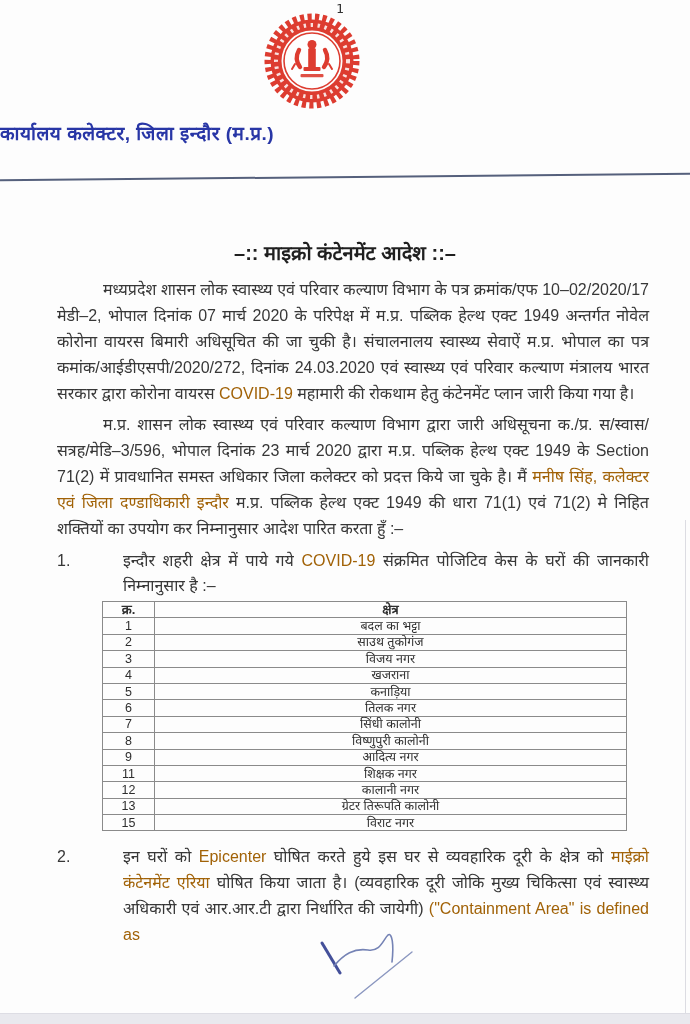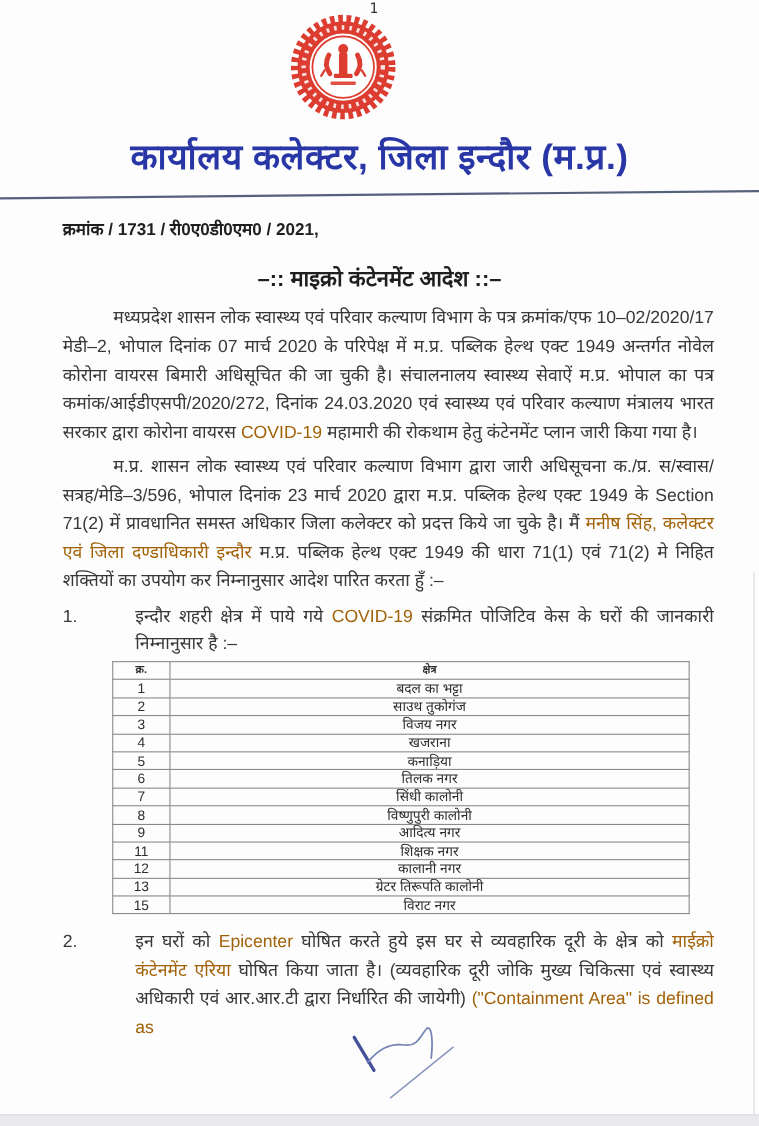--- a/index.html
+++ b/index.html
@@ -6,22 +6,22 @@
   .page{
     position:relative;width:690px;height:1024px;background:#fdfdfd;overflow:hidden;
     font-family:"Liberation Sans","DejaVu Sans",sans-serif;color:#3b3b3b;
   }
   .page-number{
     position:absolute;top:1px;left:336px;font-family:"DejaVu Sans Mono",monospace;
     font-size:13px;color:#333;
   }
   .seal{position:absolute;top:8px;left:262px;width:100px;height:104px;opacity:.95;}
   .office-title{
-    position:absolute;top:120px;left:0;width:100%;text-align:center;
-    color:#2836a6;font-size:32px;font-weight:bold;letter-spacing:.5px;
+    position:absolute;top:120px;left:0;width:100%;
+    color:#2836a6;font-size:19px;font-weight:bold;letter-spacing:.5px;
   }
   .header-rule{
     position:absolute;top:176px;left:-4px;width:700px;height:0;
     border-top:2px solid #55607c;transform:rotate(-0.55deg);
   }
   .ref-row{
     position:absolute;top:197px;left:57px;width:592px;
     display:flex;justify-content:space-between;align-items:flex-start;
     font-size:15.5px;font-weight:bold;color:#1f1f1f;
   }
@@ -42,21 +42,21 @@
   .li .txt{flex:1;text-align:justify;margin-left:35px;}
   .li2{line-height:26px;margin-top:13px;}
   table.areas{
     border-collapse:collapse;margin-left:45px;width:525px;margin-top:3px;
     font-size:12.5px;line-height:14px;color:#2e2e2e;table-layout:fixed;
   }
   table.areas th,table.areas td{
     border:1px solid #8a8a8a;height:15.4px;padding:0 3px;text-align:center;
     overflow:hidden;white-space:nowrap;
   }
-  table.areas th{font-weight:bold;font-size:10px;}
+  table.areas th{font-weight:bold;font-size:13px;}
   table.areas .c-serial{width:52px;}
   .signature{position:absolute;top:928px;left:300px;width:130px;height:80px;}
   .scan-edge{position:absolute;top:520px;right:4px;bottom:10px;width:1px;background:#dcdce2;}
   .scan-footer{position:absolute;left:0;right:0;bottom:0;height:10px;background:#e9e9ee;border-top:1px solid #dddde4;}
 </style>
 </head>
 <body>
 
 <div class="page">
 
@@ -76,21 +76,20 @@
       <path d="M63,42 q5,9 -1,17" fill="none" stroke-width="4.4" stroke-linecap="round"></path>
       <path d="M33,56 l-3,5 M67,56 l3,5" fill="none" stroke-width="2" stroke-linecap="round"></path>
     </g>
   </svg>
 
   <div class="office-title">कार्यालय कलेक्टर, जिला इन्दौर (म.प्र.)</div>
 
   <div class="header-rule"></div>
 
   <div class="ref-row">
-    <span>क्रमांक /  1731 / री0ए0डी0एम0 / 2021,</span>
   </div>
 
   <div class="subject">
     <span>–:: माइक्रो कंटेनमेंट आदेश ::–</span>
   </div>
 
   <div class="content">
 
     <p class="para"><span>मध्यप्रदेश शासन लोक स्वास्थ्य एवं परिवार कल्याण विभाग के पत्र क्रमांक/एफ 10–02/2020/17 मेडी–2, भोपाल दिनांक 07 मार्च 2020 के परिपेक्ष में म.प्र. पब्लिक हेल्थ एक्ट 1949 अन्तर्गत नोवेल कोरोना वायरस बिमारी अधिसूचित की जा चुकी है। संचालनालय स्वास्थ्य सेवाऐं म.प्र. भोपाल का पत्र कमांक/आईडीएसपी/2020/272, दिनांक 24.03.2020 एवं स्वास्थ्य एवं परिवार कल्याण मंत्रालय भारत सरकार द्वारा कोरोना वायरस </span><span class="b">COVID-19</span><span> महामारी की रोकथाम हेतु कंटेनमेंट प्लान जारी किया गया है।</span></p>
 

